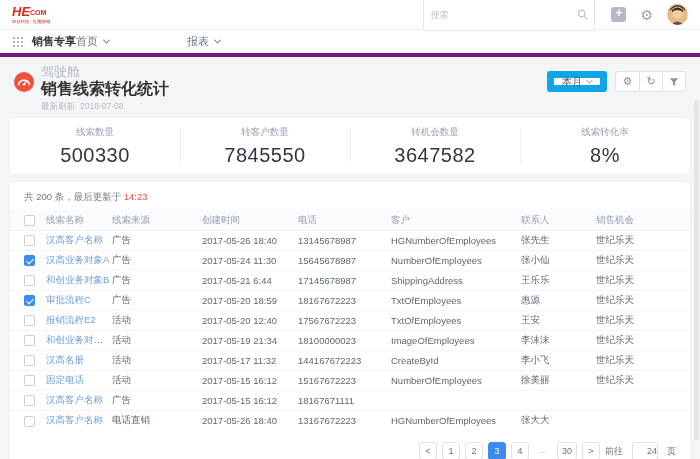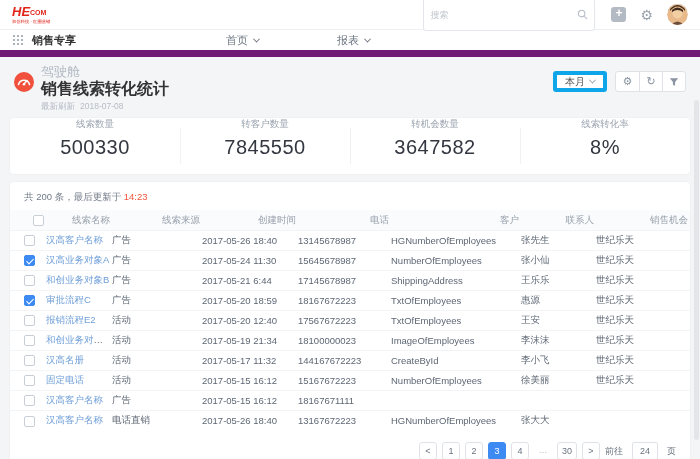--- a/index.html
+++ b/index.html
@@ -20,81 +20,81 @@
     display:flex; align-items:center; padding:0 6px; margin-right:16px; background:#fff; }
   .search-box input { flex:1; border:none; outline:none; font-size:9px; color:#666;
     font-family:inherit; background:transparent; }
   .search-box input::placeholder { color:#c0c6cd; }
   .top-icon { margin-right:14px; display:flex; align-items:center; }
   .plus-btn { width:15px; height:15px; background:#b3bac3; border-radius:3px; color:#fff;
     font-size:12px; line-height:13px; text-align:center; font-weight:bold; }
   .gear-glyph { color:#9aa3ad; font-size:14px; line-height:14px; }
   .avatar { width:21px; height:21px; border-radius:50%; overflow:hidden; }
   
-  .navbar { height:27px; background:#fff; border-bottom:7px solid #701a75;
+  .navbar { height:27px; background:#fff; border-bottom:4px solid #701a75;
     display:flex; align-items:stretch; padding:0 12px; }
   .nav-left { display:flex; align-items:center; }
   .workspace-label { font-size:11px; color:#333; margin-left:8px; font-weight:bold; }
   .tabs { display:flex; align-items:stretch; }
   .tab { display:flex; align-items:center; font-size:11px; color:#6b7480; position:relative; cursor:pointer; }
-  .tab-1 { margin-left:150px; } .tab-2 { margin-left:78px; } .tab-3 { margin-left:88px; }
+  .tab-1 { } .tab-2 { margin-left:78px; } .tab-3 { margin-left:88px; }
   .tab.active { color:#ee4b38; font-weight:bold; }
   .tab.active::after { content:""; position:absolute; left:-2px; right:8px; bottom:0;
     height:2px; background:#ee4b38; border-radius:1px; }
   .chev { width:5px; height:5px; border-right:1px solid currentColor; border-bottom:1px solid currentColor;
     display:inline-block; margin-left:6px; }
   .chev.down { transform:rotate(45deg) translate(-1px,-1px); }
   .chev.up { transform:rotate(-135deg) translate(-1px,-1px); }
   
   .content { padding:6px 10px 0; }
   .page-head { display:flex; align-items:center; padding:2px 4px 0; }
   .gauge-badge { width:20px; height:20px; flex:0 0 20px; }
   .title-block { margin-left:7px; line-height:1.15; }
   .page-category { font-size:13px; color:#b3bac3; }
   .page-title { font-size:16px; color:#333; font-weight:bold; }
   .head-controls { margin-left:auto; display:flex; align-items:center; }
-  .period-btn { height:21px; background:#fff; border:4px solid #0ea5e9; border-radius:3px;
+  .period-btn { height:21px; background:#fff; border:7px solid #0ea5e9; border-radius:3px;
     display:flex; align-items:center; font-size:10px; color:#555; padding:0 8px; margin-right:8px; cursor:pointer; }
   .period-btn .chev { margin-left:5px; color:#9aa3ad; }
   .btn-group { display:flex; border:1px solid #dfe3e8; border-radius:3px; overflow:hidden; background:#fff; }
   .btn-group .tool-btn { width:23px; height:19px; display:flex; align-items:center; justify-content:center;
     color:#8a94a2; font-size:11px; cursor:pointer; }
   .btn-group .tool-btn + .tool-btn { border-left:1px solid #dfe3e8; }
   .refresh-line { font-size:8.5px; color:#b6bcc6; margin:3px 0 5px 31px; }
   .refresh-line .date { margin-left:5px; }
   
   .stats-card { background:#fff; border-radius:4px; height:56px; display:flex; box-shadow:0 0 0 1px #f0f1f3; }
-  .stat-cell { flex:1; display:flex; flex-direction:column; align-items:center; position:relative; }
+  .stat-cell { flex:1; display:flex; flex-direction:column; align-items:center; justify-content:center; position:relative; }
   .stat-cell + .stat-cell::before { content:""; position:absolute; left:0; top:10px; bottom:10px; width:1px; background:#f0f1f3; }
   .stat-label { font-size:9.5px; color:#9aa3af; margin-bottom:5px; }
   .stat-value { font-size:20px; color:#333740; letter-spacing:0.5px; }
   
   .table-card { background:#fff; border-radius:4px; margin-top:8px; box-shadow:0 0 0 1px #f0f1f3; }
   .summary-line { padding:9px 14px 6px; font-size:9.5px; color:#707a87; }
   .summary-line .time { color:#f2573d; }
   table { width:100%; border-collapse:collapse; table-layout:fixed; }
   th, td { text-align:left; font-weight:normal; height:20px; padding:0 2px 0 0;
     overflow:hidden; white-space:nowrap; text-overflow:ellipsis; }
-  th { font-size:9.5px; color:#98a1ad; background:#fafbfc;text-align:right; }
+  th { font-size:9.5px; color:#98a1ad; background:#fafbfc; }
   td { font-size:9.5px; color:#5d6774; border-top:1px solid #f3f4f6; }
   th:first-child, td:first-child { padding-left:14px; }
   .link { color:#6f9fd8; cursor:pointer; }
   .cb { width:11px; height:11px; border:1px solid #c9ced6; border-radius:2px; display:inline-block;
     vertical-align:middle; background:#fff; position:relative; cursor:pointer; }
   .cb.checked { background:#3d8af2; border-color:#3d8af2; }
   .cb.checked::after { content:""; position:absolute; left:3px; top:1px; width:3px; height:6px;
     border-right:1.5px solid #fff; border-bottom:1.5px solid #fff; transform:rotate(45deg); }
   
   .pagination { display:flex; justify-content:flex-end; align-items:center; padding:12px 14px 12px; gap:5px; }
   .pg-btn { min-width:18px; height:18px; line-height:16px; border:1px solid #dfe3e8; border-radius:3px;
     background:#fff; font-size:9px; color:#6a7380; text-align:center; padding:0 4px; cursor:pointer; }
   .pg-btn.active { background:#3d8af2; color:#fff; border-color:#3d8af2; }
   .pg-ellipsis { border:none; background:transparent; color:#b0b7c0; cursor:default; }
   .pg-label { font-size:9px; color:#6a7380; }
-  .pg-input { width:26px; height:18px; border:1px solid #dfe3e8; border-radius:2px; text-align:center;
+  .pg-input { width:26px; height:18px; border:1px solid #dfe3e8; border-radius:2px; text-align:right;
     font-size:9px; color:#6a7380; outline:none; font-family:inherit; margin:0 4px; }
   
   .scroll-thumb { position:absolute; right:1px; top:100px; width:5px; height:340px;
     background:#e3e5e9; border-radius:3px; }
 </style>
 </head>
 <body>
 
 <div class="topbar">
   <div class="logo-block">

